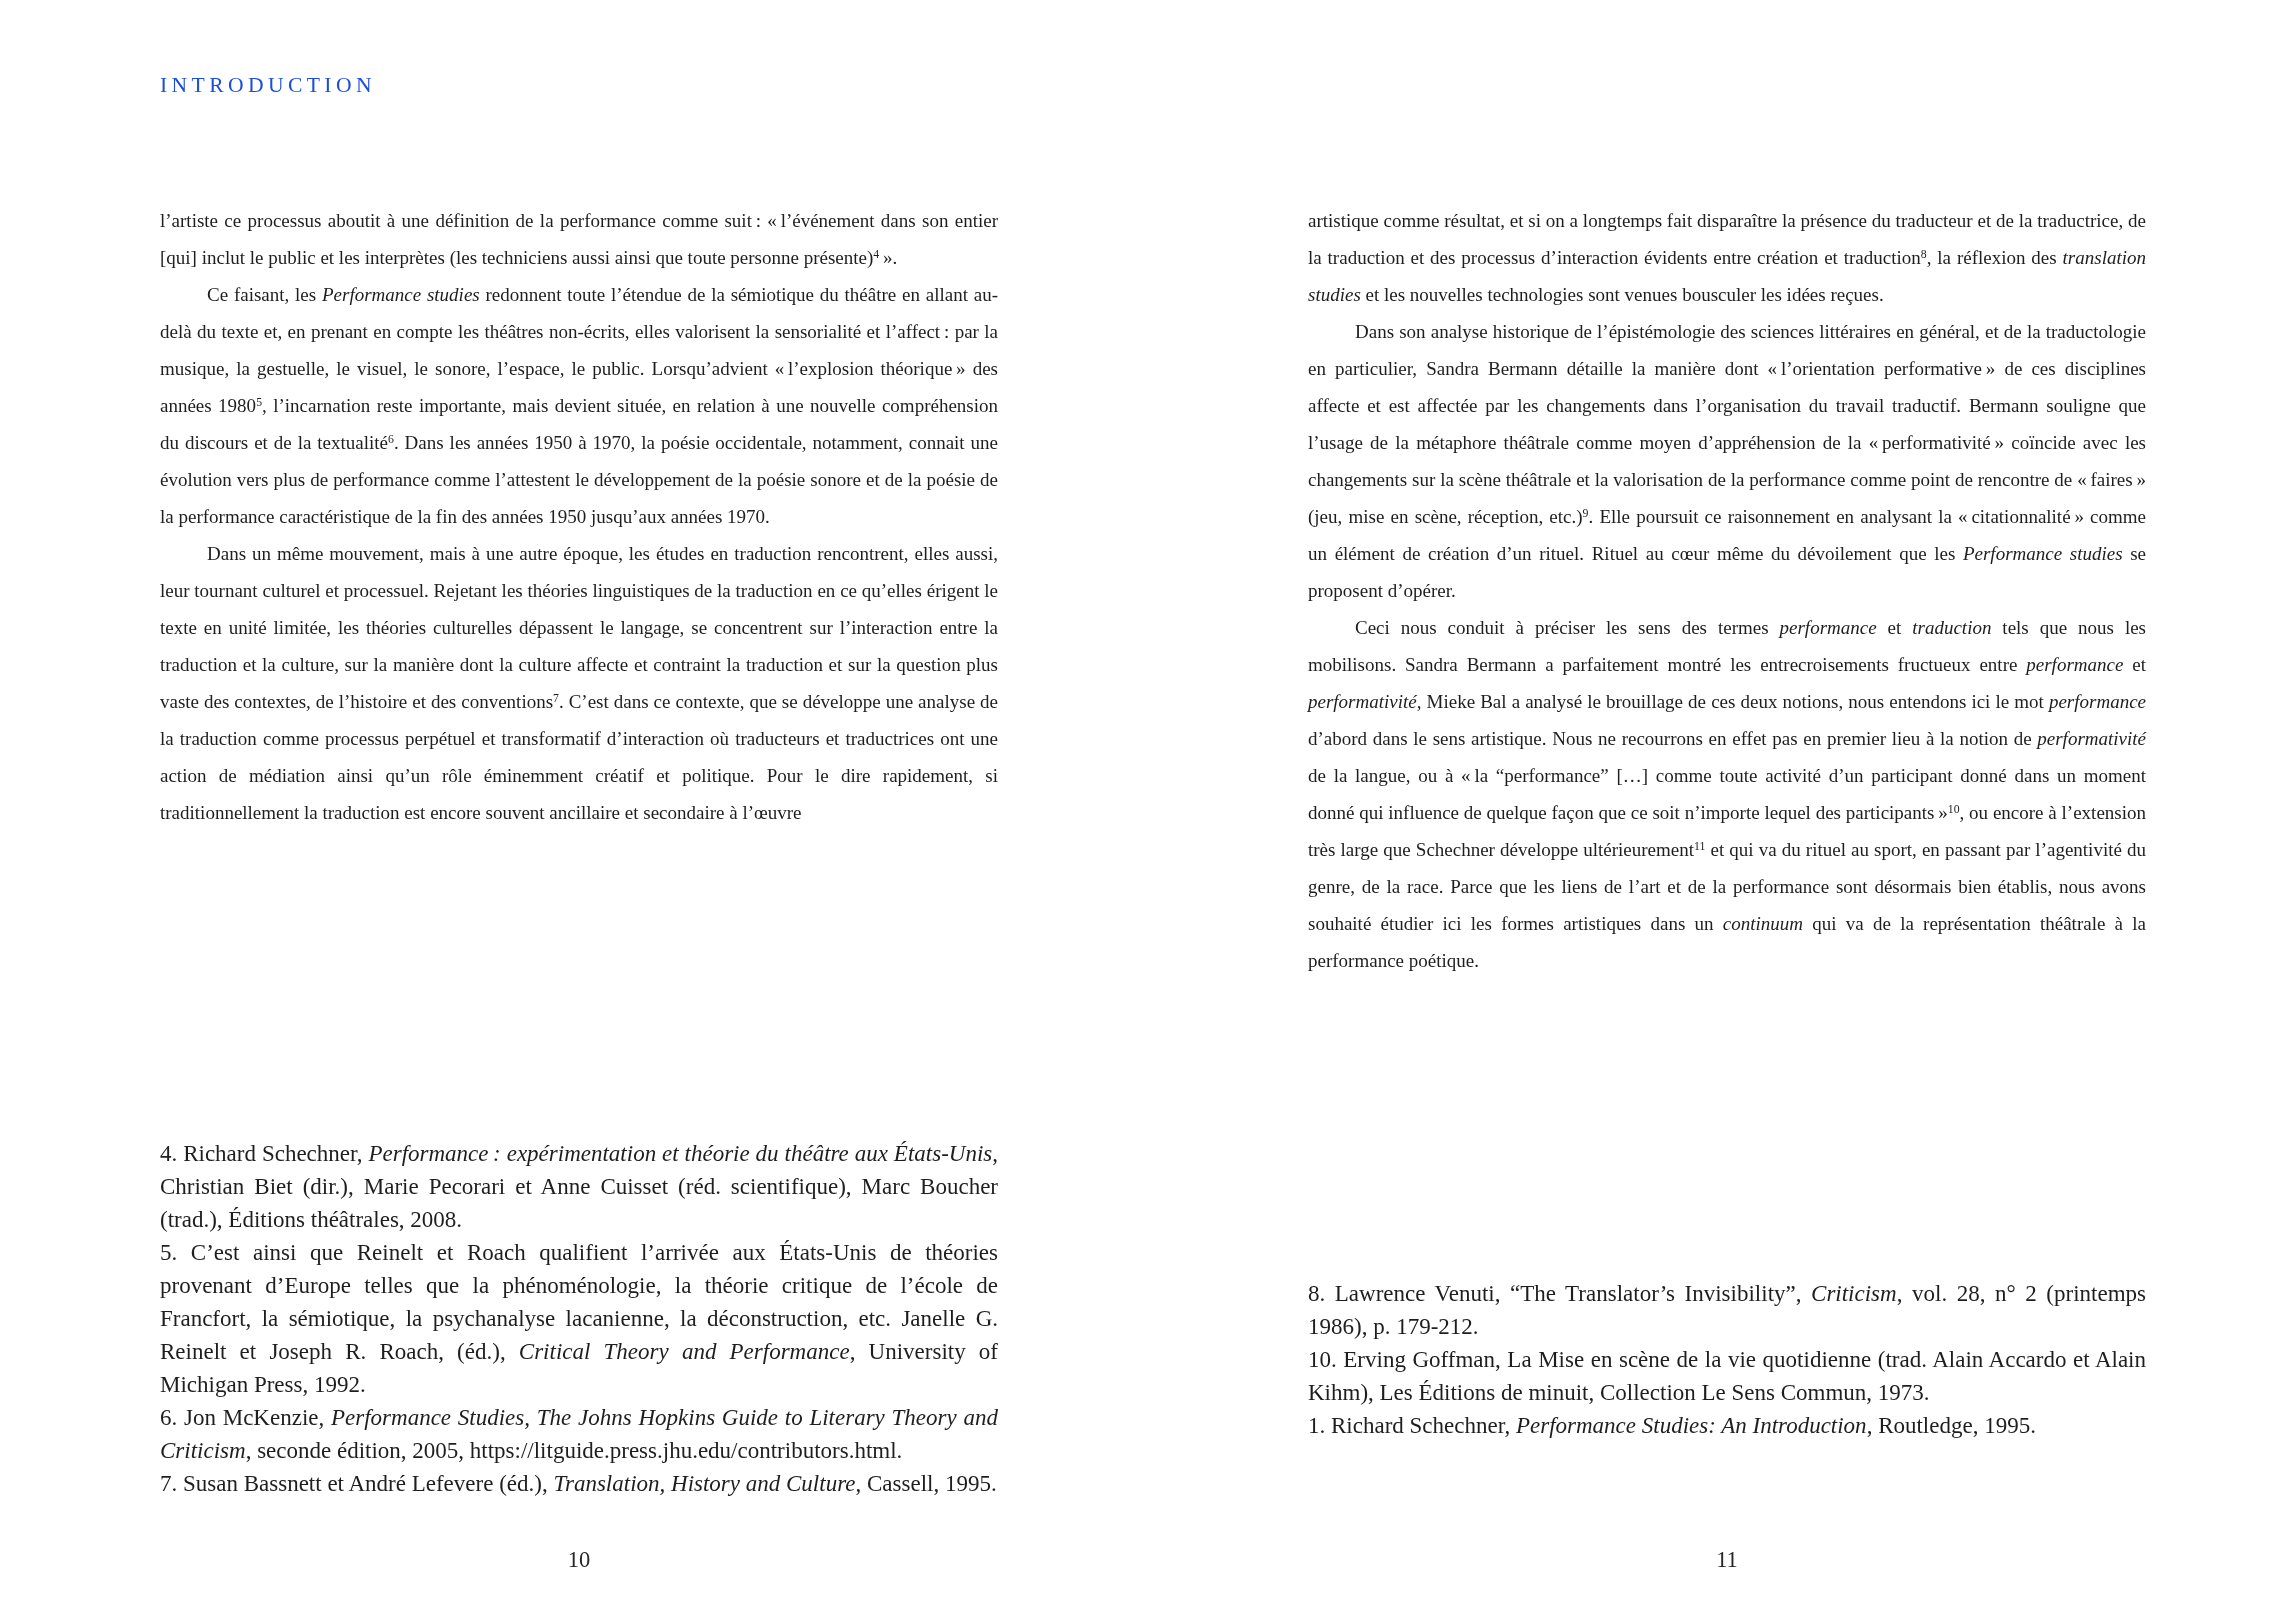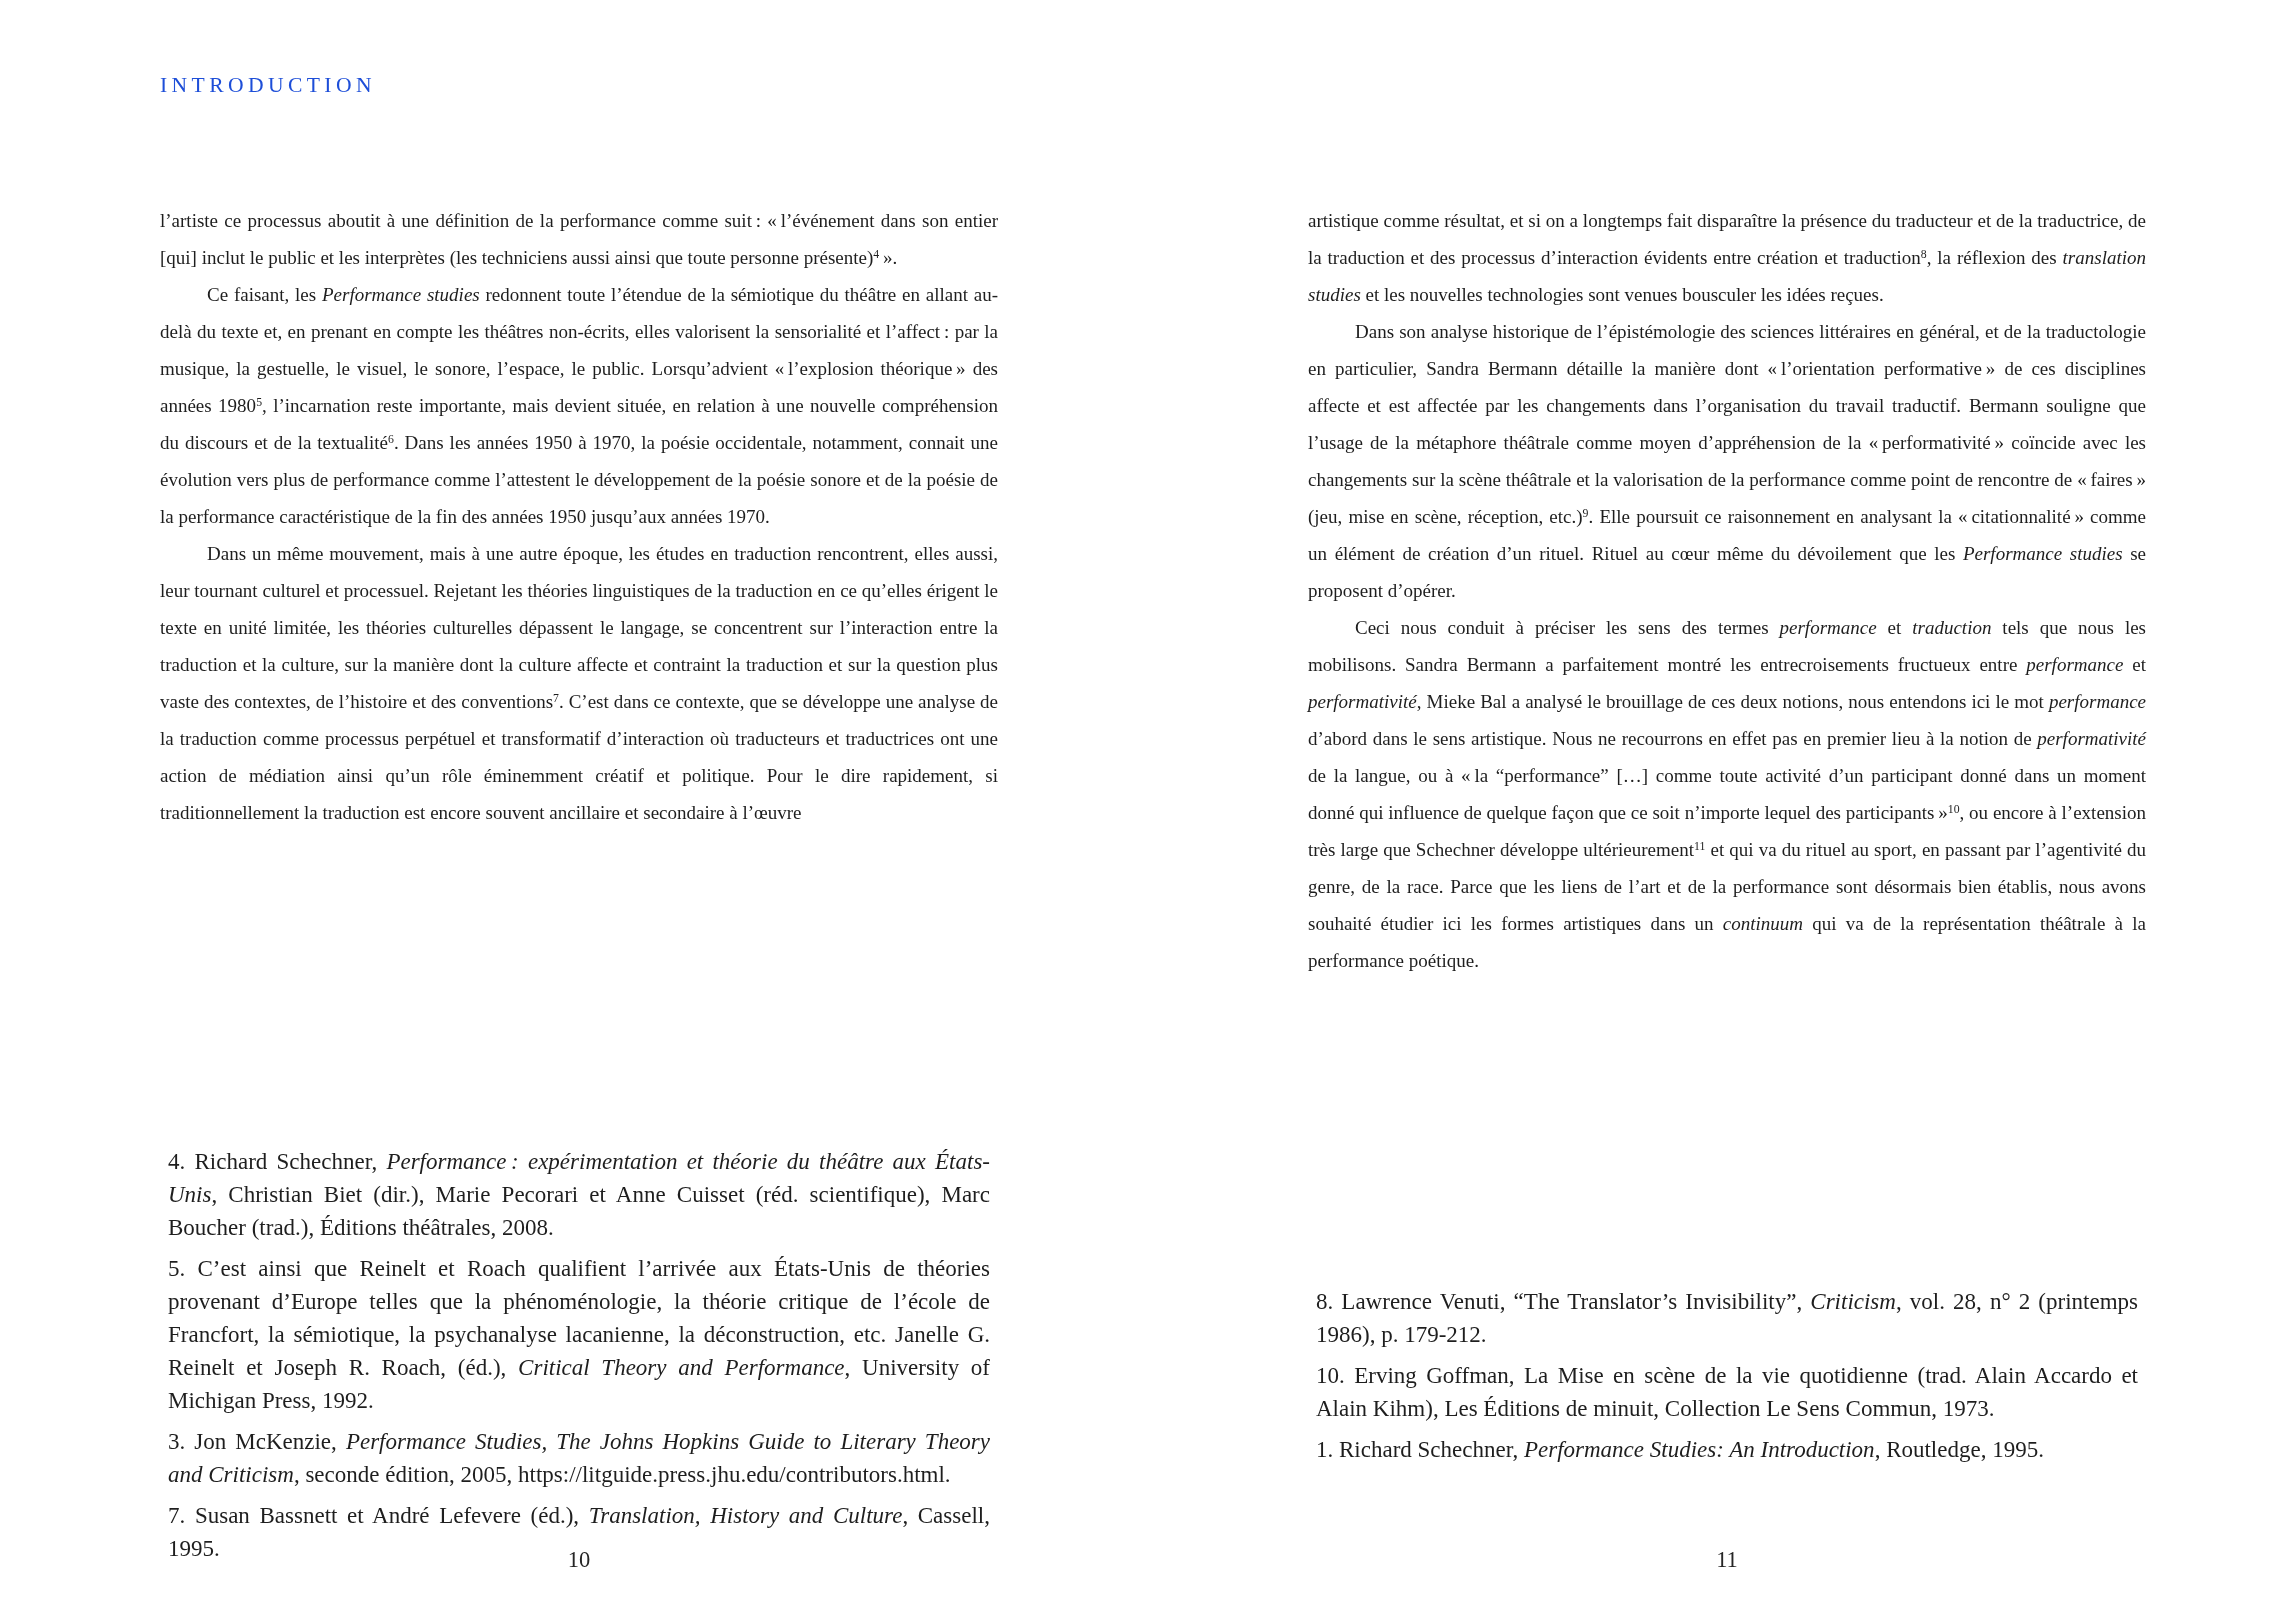--- a/index.html
+++ b/index.html
@@ -31,21 +31,21 @@
   }
   .body-text p { margin: 0; }
   .body-text p.indent { text-indent: 47px; }
   .footnotes {
     font-size: 23px;
     line-height: 33px;
     text-align: justify;
     hyphens: auto;
     -webkit-hyphens: auto;
   }
-  .footnotes p { margin: 8px; }
+  .footnotes p { margin: 0; }
   sup.fnref {
     font-size: 0.62em;
     line-height: 0;
     position: relative;
     top: -0.5em;
     vertical-align: baseline;
     font-style: normal;
   }
   .pagenum {
     position: absolute;
@@ -69,21 +69,21 @@
 
 <div class="col body-text" id="col-left-body" lang="fr">
   <p><span>l’artiste ce processus aboutit à une définition de la performance comme suit : « l’événement dans son entier [qui] inclut le public et les interprètes (les techniciens aussi ainsi que toute personne présente)</span><sup class="fnref">4</sup><span> ».</span></p>
   <p class="indent"><span>Ce faisant, les </span><span style="font-style: italic;">Performance studies</span><span> redonnent toute l’étendue de la sémiotique du théâtre en allant au-delà du texte et, en prenant en compte les théâtres non-écrits, elles valorisent la sensorialité et l’affect : par la musique, la gestuelle, le visuel, le sonore, l’espace, le public. Lorsqu’advient « l’explosion théorique » des années 1980</span><sup class="fnref">5</sup><span>, l’incarnation reste importante, mais devient située, en relation à une nouvelle compréhension du discours et de la textualité</span><sup class="fnref">6</sup><span>. Dans les années 1950 à 1970, la poésie occidentale, notamment, connait une évolution vers plus de performance comme l’attestent le développement de la poésie sonore et de la poésie de la performance caractéristique de la fin des années 1950 jusqu’aux années 1970.</span></p>
   <p class="indent"><span>Dans un même mouvement, mais à une autre époque, les études en traduction rencontrent, elles aussi, leur tournant culturel et processuel. Rejetant les théories linguistiques de la traduction en ce qu’elles érigent le texte en unité limitée, les théories culturelles dépassent le langage, se concentrent sur l’interaction entre la traduction et la culture, sur la manière dont la culture affecte et contraint la traduction et sur la question plus vaste des contextes, de l’histoire et des conventions</span><sup class="fnref">7</sup><span>. C’est dans ce contexte, que se développe une analyse de la traduction comme processus perpétuel et transformatif d’interaction où traducteurs et traductrices ont une action de médiation ainsi qu’un rôle éminemment créatif et politique. Pour le dire rapidement, si traditionnellement la traduction est encore souvent ancillaire et secondaire à l’œuvre</span></p>
 </div>
 
 <div class="col footnotes" id="col-left-fn" lang="fr">
   <p><span>4. Richard Schechner, </span><span style="font-style: italic;">Performance : expérimentation et théorie du théâtre aux États-Unis</span><span>, Christian Biet (dir.), Marie Pecorari et Anne Cuisset (réd. scientifique), Marc Boucher (trad.), Éditions théâtrales, 2008.</span></p>
   <p><span>5. C’est ainsi que Reinelt et Roach qualifient l’arrivée aux États-Unis de théories provenant d’Europe telles que la phénoménologie, la théorie critique de l’école de Francfort, la sémiotique, la psychanalyse lacanienne, la déconstruction, etc. Janelle G. Reinelt et Joseph R. Roach, (éd.), </span><span style="font-style: italic;">Critical Theory and Performance</span><span>, University of Michigan Press, 1992.</span></p>
-  <p><span>3. Jon McKenzie, </span><span style="font-style: italic;">Performance Studies, The Johns Hopkins Guide to Literary Theory and Criticism</span><span>, seconde édition, 2005, https://litguide.press.jhu.edu/contributors.html.</span></p>
+  <p><span>6. Jon McKenzie, </span><span style="font-style: italic;">Performance Studies, The Johns Hopkins Guide to Literary Theory and Criticism</span><span>, seconde édition, 2005, https://litguide.press.jhu.edu/contributors.html.</span></p>
   <p><span>7. Susan Bassnett et André Lefevere (éd.), </span><span style="font-style: italic;">Translation, History and Culture</span><span>, Cassell, 1995.</span></p>
 </div>
 
 <div class="pagenum" id="pagenum-left">10</div>
 
 <div class="col body-text" id="col-right-body" lang="fr">
   <p><span>artistique comme résultat, et si on a longtemps fait disparaître la présence du traducteur et de la traductrice, de la traduction et des processus d’interaction évidents entre création et traduction</span><sup class="fnref">8</sup><span>, la réflexion des </span><span style="font-style: italic;">translation studies</span><span> et les nouvelles technologies sont venues bousculer les idées reçues.</span></p>
   <p class="indent"><span>Dans son analyse historique de l’épistémologie des sciences littéraires en général, et de la traductologie en particulier, Sandra Bermann détaille la manière dont « l’orientation performative » de ces disciplines affecte et est affectée par les changements dans l’organisation du travail traductif. Bermann souligne que l’usage de la métaphore théâtrale comme moyen d’appréhension de la « performativité » coïncide avec les changements sur la scène théâtrale et la valorisation de la performance comme point de rencontre de « faires » (jeu, mise en scène, réception, etc.)</span><sup class="fnref">9</sup><span>. Elle poursuit ce raisonnement en analysant la « citationnalité » comme un élément de création d’un rituel. Rituel au cœur même du dévoilement que les </span><span style="font-style: italic;">Performance studies</span><span> se proposent d’opérer.</span></p>
   <p class="indent"><span>Ceci nous conduit à préciser les sens des termes </span><span style="font-style: italic;">performance</span><span> et </span><span style="font-style: italic;">traduction</span><span> tels que nous les mobilisons. Sandra Bermann a parfaitement montré les entrecroisements fructueux entre </span><span style="font-style: italic;">performance</span><span> et </span><span style="font-style: italic;">performativité</span><span>, Mieke Bal a analysé le brouillage de ces deux notions, nous entendons ici le mot </span><span style="font-style: italic;">performance</span><span> d’abord dans le sens artistique. Nous ne recourrons en effet pas en premier lieu à la notion de </span><span style="font-style: italic;">performativité</span><span> de la langue, ou à « la “performance” […] comme toute activité d’un participant donné dans un moment donné qui influence de quelque façon que ce soit n’importe lequel des participants »</span><sup class="fnref">10</sup><span>, ou encore à l’extension très large que Schechner développe ultérieurement</span><sup class="fnref">11</sup><span> et qui va du rituel au sport, en passant par l’agentivité du genre, de la race. Parce que les liens de l’art et de la performance sont désormais bien établis, nous avons souhaité étudier ici les formes artistiques dans un </span><span style="font-style: italic;">continuum</span><span> qui va de la représentation théâtrale à la performance poétique.</span></p>
 </div>

